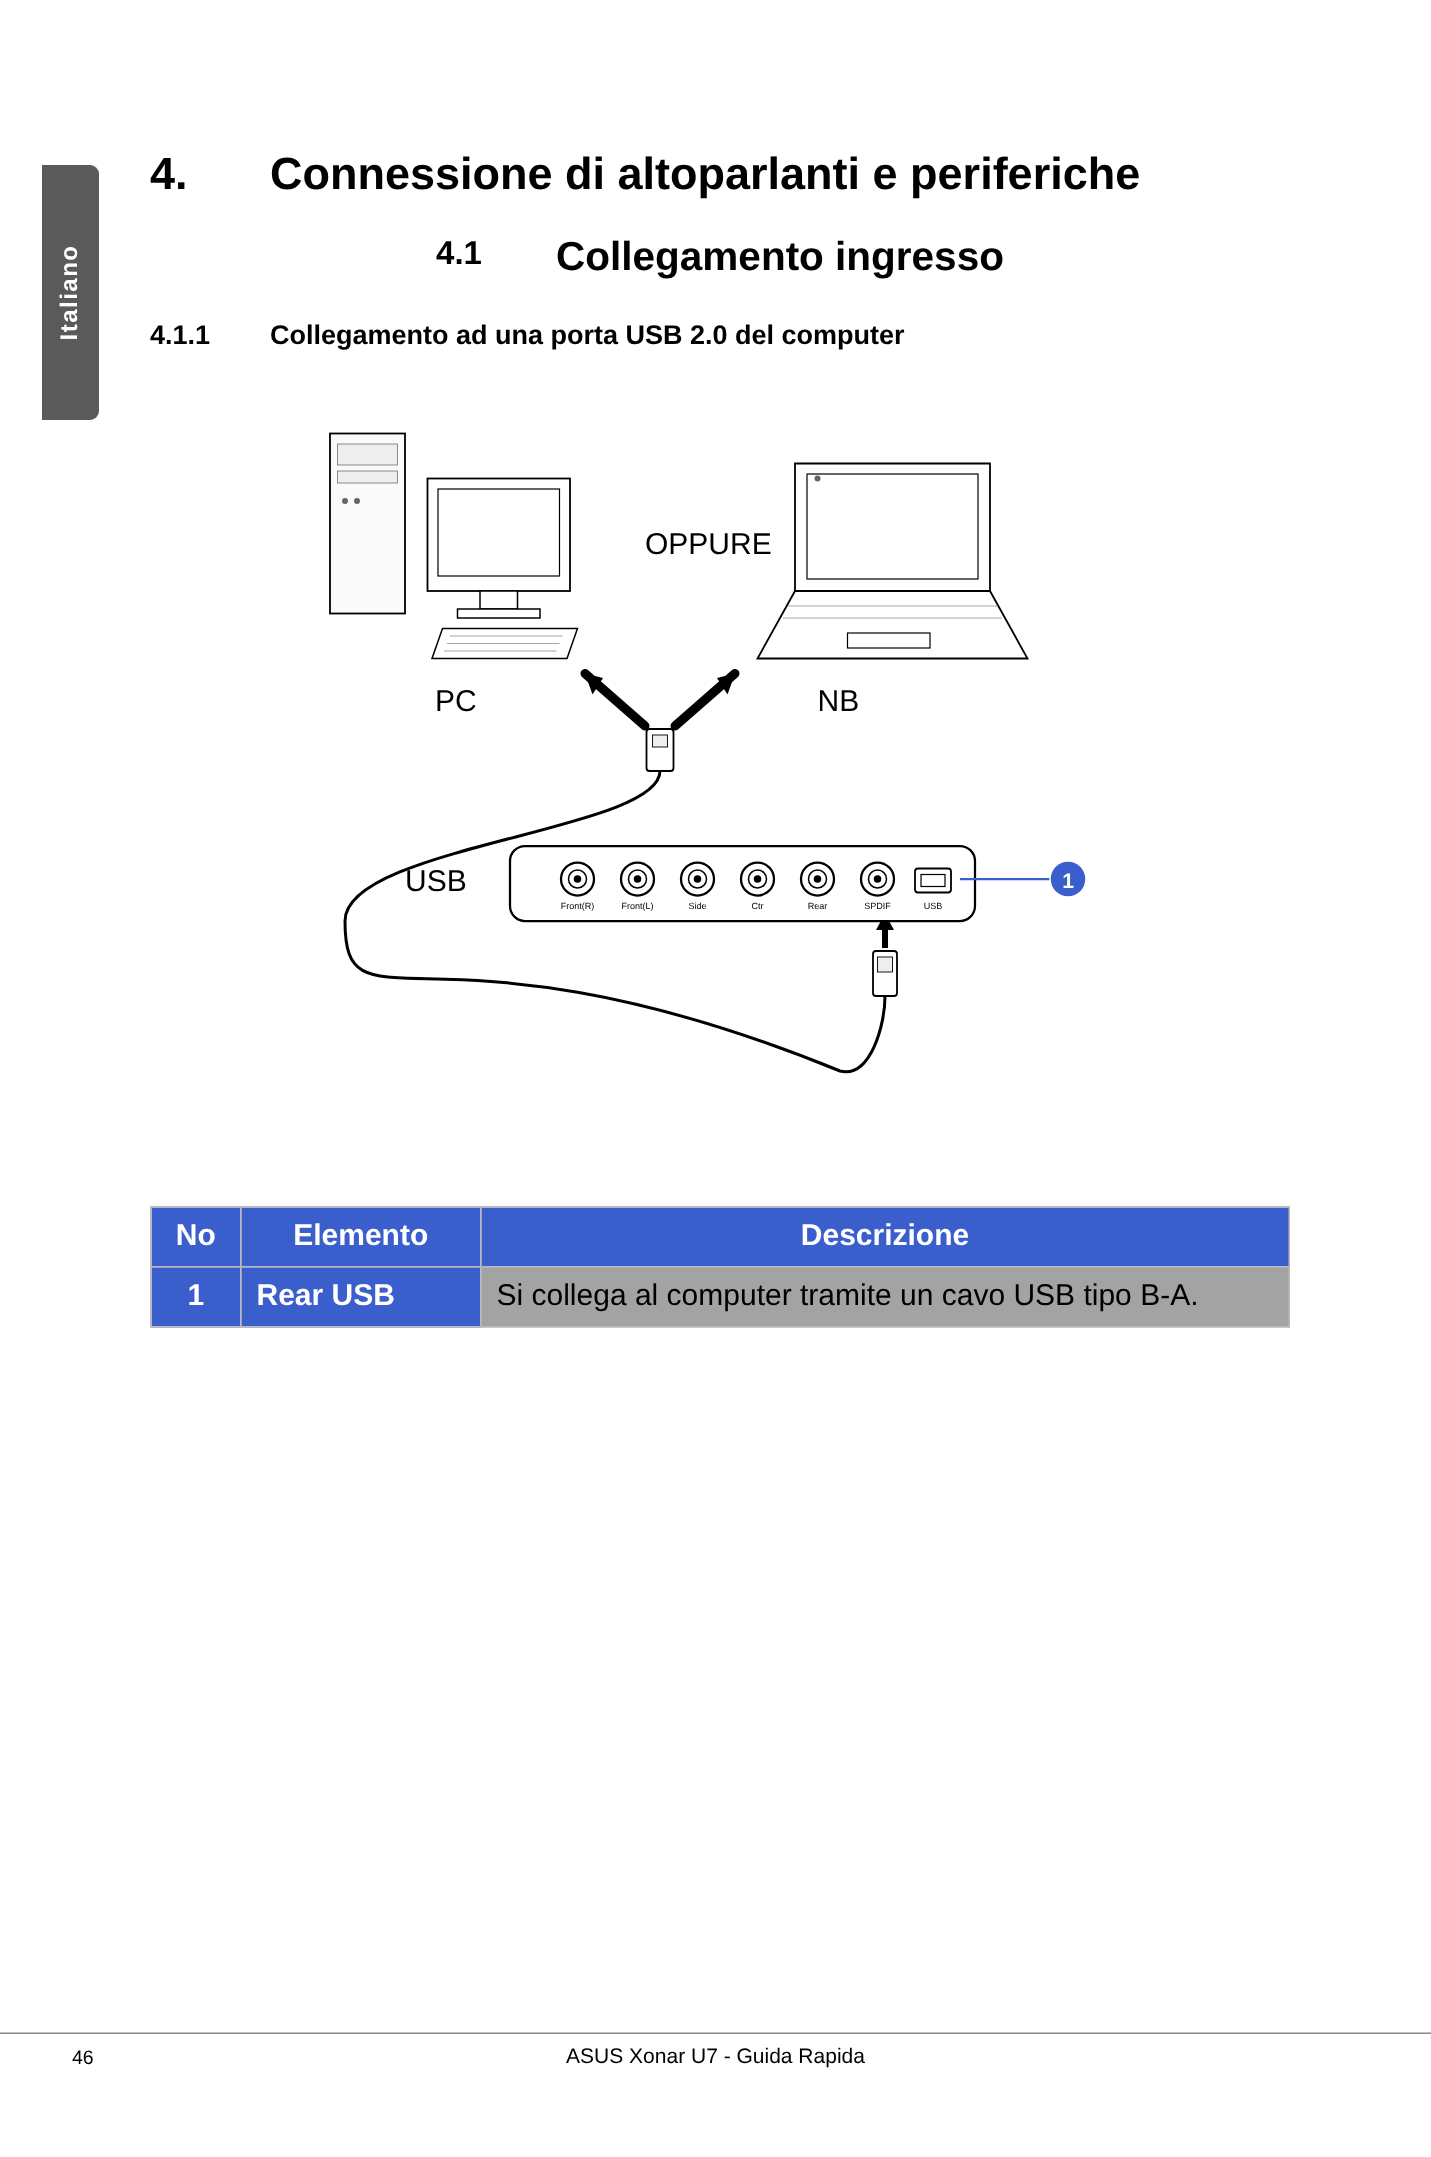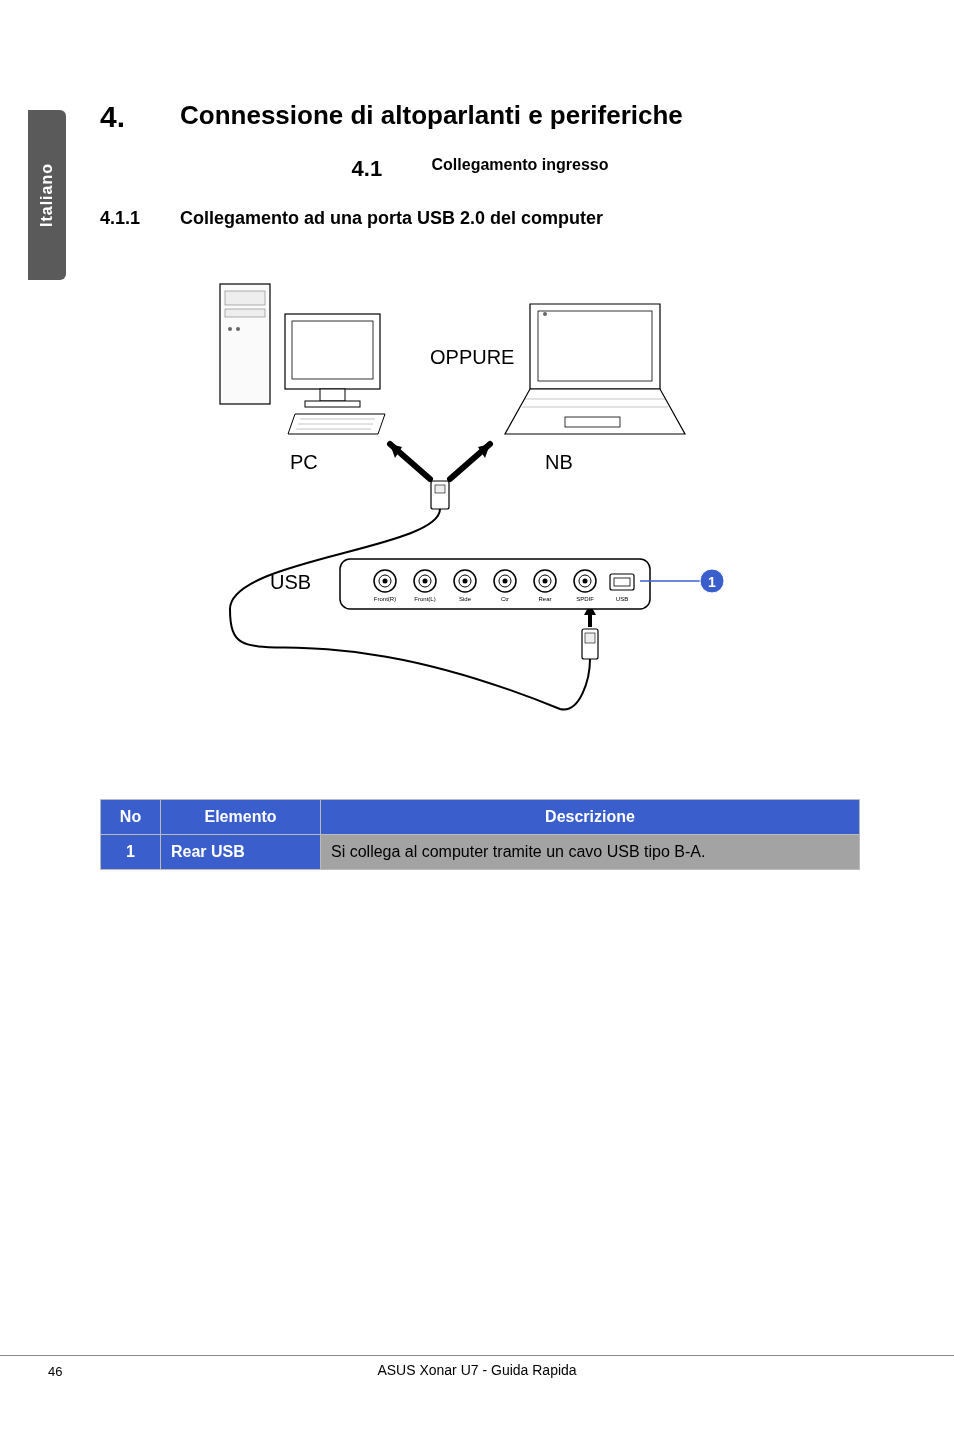--- a/index.html
+++ b/index.html
@@ -32,40 +32,40 @@
     letter-spacing: 1px;
   }
   .content {
     position: absolute;
     left: 100px;
     top: 100px;
     width: 760px;
   }
   .h1-row { display: flex; margin-bottom: 22px; }
   .h1-num { font-size: 30px; font-weight: bold; width: 80px; }
-  .h1-text { font-size: 26px; font-weight: bold; }
+  .h1-text { font-size: 30px; font-weight: bold; }
   .h2-row { display: flex; margin-bottom: 18px; justify-content: center; }
   .h2-num { font-size: 22px; font-weight: bold; width: 80px; }
-  .h2-text { font-size: 16px; font-weight: bold; }
+  .h2-text { font-size: 27px; font-weight: bold; }
   .h3-row { display: flex; margin-bottom: 30px; margin-top: 26px; }
   .h3-num { font-size: 18px; font-weight: bold; width: 80px; }
   .h3-text { font-size: 18px; font-weight: bold; }
 
   .diagram {
     width: 700px;
     height: 500px;
     margin: 0 auto 40px;
     position: relative;
   }
   .diagram svg { width: 100%; height: 100%; }
 
   table.spec {
     width: 100%;
     border-collapse: collapse;
-    font-size: 16px;
+    font-size: 20px;
     border: 1px solid #bbb;
     padding-left: 29px;
   }
   table.spec th {
     background: #3a5fcd;
     color: #fff;
     font-weight: bold;
     padding: 8px 10px;
     border: 1px solid #bbb;
     text-align: center;

